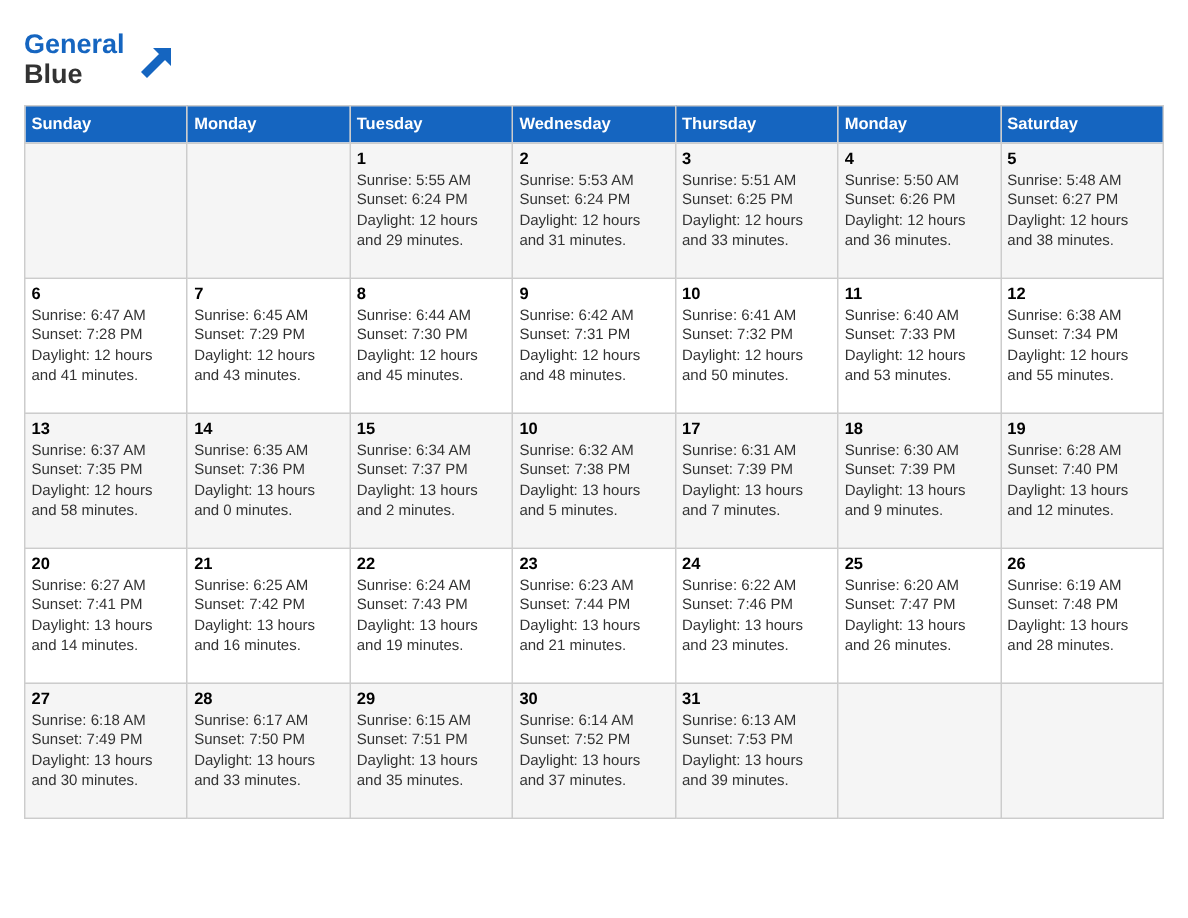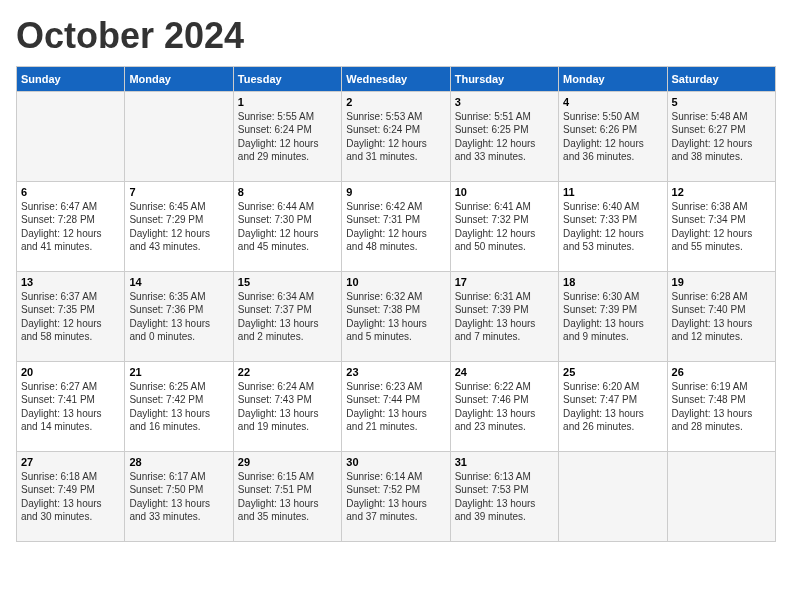--- a/index.html
+++ b/index.html
@@ -72,22 +72,34 @@
     .day-info {
       font-size: 10px;
       color: #333;
       line-height: 1.35;
     }
   </style>
 </head>
 <body>
 
 <div class="header">
+  <div class="logo">
+    <div>
+      <div style="display:flex;align-items:center;">
+        <div style="font-size:18px;font-weight:bold;color:#333;line-height:1.1;">
+          <span style="color:#1565c0;">General</span><br>
+          <span>Blue</span>
+        </div>
+        <svg width="32" height="32" viewBox="0 0 32 32" style="margin-left:3px;">
+          <polygon points="8,24 20,12 28,20 28,8 16,8 24,16 12,28" fill="#1565c0"></polygon>
+        </svg>
+      </div>
+    </div>
+  </div>
   <div class="title-block">
-    <div class="month-title">October 2024</div>
   </div>
 </div>
 
 <table>
   <thead>
     <tr>
     <th>Sunday</th>
         <th>Monday</th>
         <th>Tuesday</th>
         <th>Wednesday</th>

